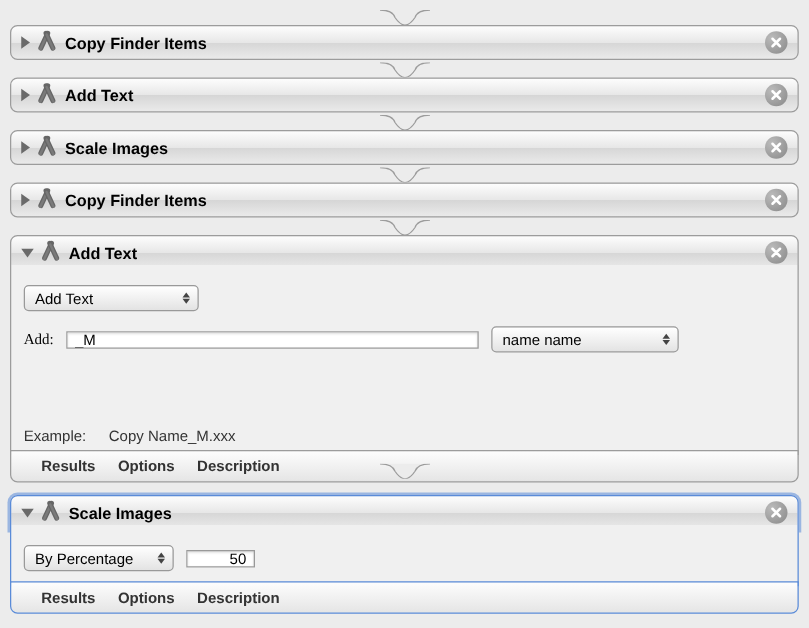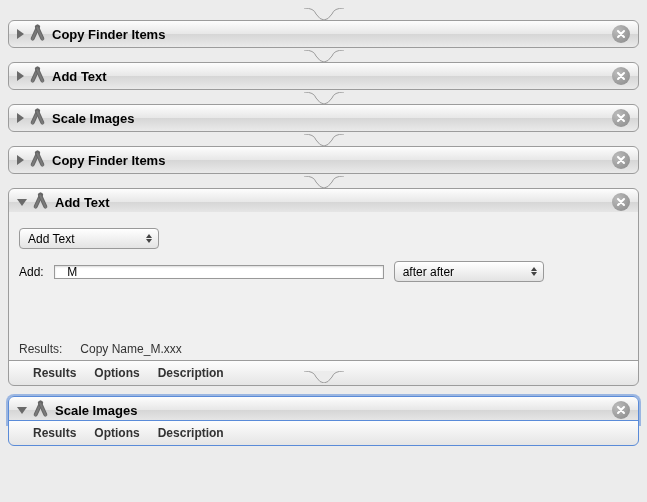--- a/index.html
+++ b/index.html
@@ -173,21 +173,21 @@
   }
   .text-input.wide { width: 330px; }
   .text-input.num { width: 55px; text-align: right; }
   .example-row {
     margin-top: 60px;
     font-size: 12px;
     color: #333;
     display: flex;
     gap: 18px;
   }
-  .label { font-size: 12px; }
+  .label { font-size: 12px; font-family: Liberation Serif, serif; }
   .notch-down {
     position: absolute;
     left: 50%;
     bottom: -1px;
     transform: translateX(-50%);
   }
 </style>
 </head>
 <body>
 
@@ -284,26 +284,26 @@
     <div class="row">
       <div class="popup" style="width:140px; justify-content:space-between;">
         <span>Add Text</span>
         <span class="arrows"></span>
       </div>
     </div>
     <div class="row" style="margin-top:12px;">
       <span class="label">Add:</span>
       <input class="text-input wide" value="_M" style="">
       <div class="popup" style="width:150px; justify-content:space-between;">
-        <span>after after</span>
+        <span>name name</span>
         <span class="arrows"></span>
       </div>
     </div>
     <div class="example-row">
-      <span>Results:</span>
+      <span>Example:</span>
       <span>Copy Name_M.xxx</span>
     </div>
   </div>
   <div class="action-footer">
     <span>Results</span>
     <span>Options</span>
     <span>Description</span>
     <div class="notch-down">
       <svg width="40" height="12" viewBox="0 0 40 12">
           <path d="M0 0 Q10 0 12 6 Q16 12 20 12 Q24 12 28 6 Q30 0 40 0" fill="#ececec" stroke="#9c9c9c" stroke-width="1"></path>
@@ -318,18 +318,27 @@
   <div class="action-header" style="border-radius:6px 6px 0 0;">
     <div class="disclosure open"></div>
     <div class="tools-icon"></div>
     <div class="action-title">Scale Images</div>
     <div class="close-btn">
       <svg width="10" height="10" viewBox="0 0 10 10">
           <path d="M2 2 L8 8 M8 2 L2 8" stroke="#fff" stroke-width="2" stroke-linecap="round"></path>
         </svg>
     </div>
   </div>
+  <div class="action-body" style="padding-bottom:12px;">
+    <div class="row">
+      <div class="popup" style="width:120px; justify-content:space-between;">
+        <span>By Percentage</span>
+        <span class="arrows"></span>
+      </div>
+      <input class="text-input num" value="50" style="">
+    </div>
+  </div>
   <div class="action-footer">
     <span>Results</span>
     <span>Options</span>
     <span>Description</span>
   </div>
 </div>
 
 </body></html>

